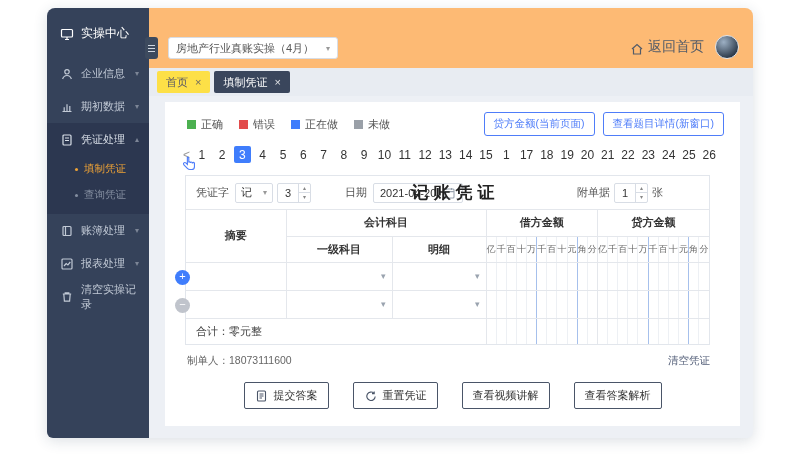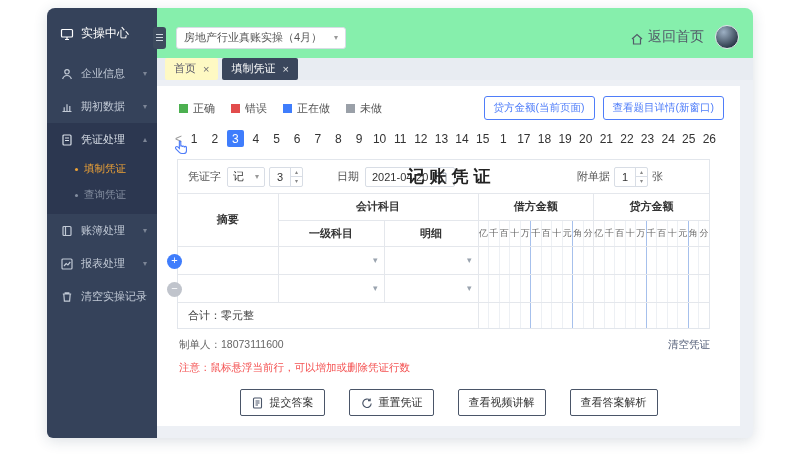--- a/index.html
+++ b/index.html
@@ -1,45 +1,45 @@
 <!DOCTYPE html>
 <html><head>
 <meta charset="utf-8">
 <style>
 *{margin:0;padding:0;box-sizing:border-box;}
 html,body{width:790px;height:454px;background:#fff;font-family:"Liberation Sans",sans-serif;overflow:hidden;}
 body{position:relative;}
 .app{position:absolute;left:47px;top:8px;width:706px;height:430px;display:flex;border-radius:8px 8px 6px 6px;overflow:hidden;box-shadow:0 3px 14px rgba(40,60,90,.16);background:#edf0f5;}
 
-.sidebar{width:110px;background:#35425a;color:#c2cad6;flex-shrink:0;font-size:11px;display:flex;flex-direction:column;}
+.sidebar{width:102px;background:#35425a;color:#c2cad6;flex-shrink:0;font-size:11px;display:flex;flex-direction:column;}
 .brand{display:flex;align-items:center;gap:7px;color:#fff;font-size:12px;padding:17px 10px 15px 13px;}
 .menu-item{display:flex;align-items:center;gap:7px;height:33px;padding:0 10px 0 13px;cursor:pointer;}
 .menu-item .caret{margin-left:auto;font-size:8px;color:#7c8596;}
 .menu-item.active{background:#2c3750;color:#d9dfe8;}
 .submenu{background:#2c3750;padding:0 0 6px 0;}
 .sub-item{display:flex;align-items:center;gap:6px;height:26px;padding-left:28px;font-size:10.5px;color:#848ea0;cursor:pointer;}
 .sub-item.active{color:#eea236;}
 .dot{width:3px;height:3px;border-radius:50%;background:currentColor;flex-shrink:0;}
 .icon14{width:14px;height:14px;display:inline-flex;flex-shrink:0;}
 .icon14 svg{width:14px;height:14px;display:block;}
 
 .main{flex:1;display:flex;flex-direction:column;min-width:0;}
-.topbar{height:60px;background:#86efac;display:flex;align-items:flex-end;padding:0 14px 9px 0;}
+.topbar{height:60px;background:#fdba74;display:flex;align-items:flex-end;padding:0 14px 9px 0;}
 .collapse-btn{width:13px;height:22px;background:#3d4a5e;border-radius:3px;margin-left:-4px;display:flex;flex-direction:column;justify-content:center;gap:2px;align-items:center;cursor:pointer;flex-shrink:0;}
 .collapse-btn i{display:block;width:7px;height:1px;background:#cfd6e0;}
 .course-select{margin-left:10px;width:170px;height:22px;border:1px solid #d8dde5;border-radius:3px;display:flex;align-items:center;font-size:11px;color:#555;padding:0 7px;cursor:pointer;background:#fff;}
 .course-select .caret{margin-left:auto;color:#999;font-size:8px;}
 .topbar-right{margin-left:auto;display:flex;align-items:center;gap:11px;}
 .back-home{display:flex;align-items:flex-end;gap:4px;font-size:14px;color:#525b68;cursor:pointer;}
 .avatar{width:24px;height:24px;border-radius:50%;background:radial-gradient(circle at 35% 28%,#9db0c4,#2c3a4a 75%);cursor:pointer;border:1px solid #dfe3e9;}
 .tabstrip{height:28px;display:flex;align-items:center;gap:4px;padding-left:8px;background:#e8ecf2;}
-.tab{height:22px;display:flex;align-items:center;gap:7px;padding:0 9px;font-size:11px;background:#fef9c3;color:#556;cursor:pointer;border-radius:2px;}
+.tab{height:22px;display:flex;align-items:center;gap:7px;padding:0 9px;font-size:11px;background:#fde047;color:#556;cursor:pointer;border-radius:2px;}
 .tab.active{background:#3a465c;color:#fff;}
 .tab .x{font-size:11px;opacity:.85;cursor:pointer;}
-.content{flex:1;padding:6px 13px 12px 0;}
+.content{flex:1;padding:6px 13px 12px 16px;}
 .card{background:#fff;height:100%;padding:10px 16px 10px;position:relative;}
 
 .card-top{display:flex;align-items:center;}
 .legend{display:flex;gap:16px;align-items:center;padding-left:6px;}
 .legend-item{display:flex;align-items:center;gap:5px;font-size:11px;color:#555;}
 .swatch{width:9px;height:9px;display:inline-block;}
 .sw-green{background:#4cb050;} .sw-red{background:#e24c4c;} .sw-blue{background:#3f7dfc;} .sw-gray{background:#9aa0a8;}
 .detail-btns{margin-left:auto;display:flex;gap:8px;}
 .btn-blue{border:1px solid #4f7df9;color:#4f7df9;background:#fff;font-size:10.5px;padding:4px 9px;border-radius:3px;cursor:pointer;font-family:inherit;}
 
@@ -466,21 +466,20 @@
             </tr>
           </tbody>
             </table>
         </div>
 
         <div class="prep-row">
           <span>制单人：18073111600</span>
           <span class="clear-voucher">清空凭证</span>
         </div>
 
-        <div class="note">注意：鼠标悬浮当前行，可以增加或删除凭证行数</div>
 
         <div class="actions">
           <button class="btn-dark">
             <span class="icon14">
               <svg viewBox="0 0 14 14" width="12" height="12" fill="none" stroke="#4a5568" stroke-width="1.1">
                   <rect x="2.5" y="2" width="8" height="10" rx="1"></rect>
                   <path d="M4.5 5h4M4.5 7h4M4.5 9h2.5"></path>
                 </svg>
             </span>
             <span>提交答案</span>

